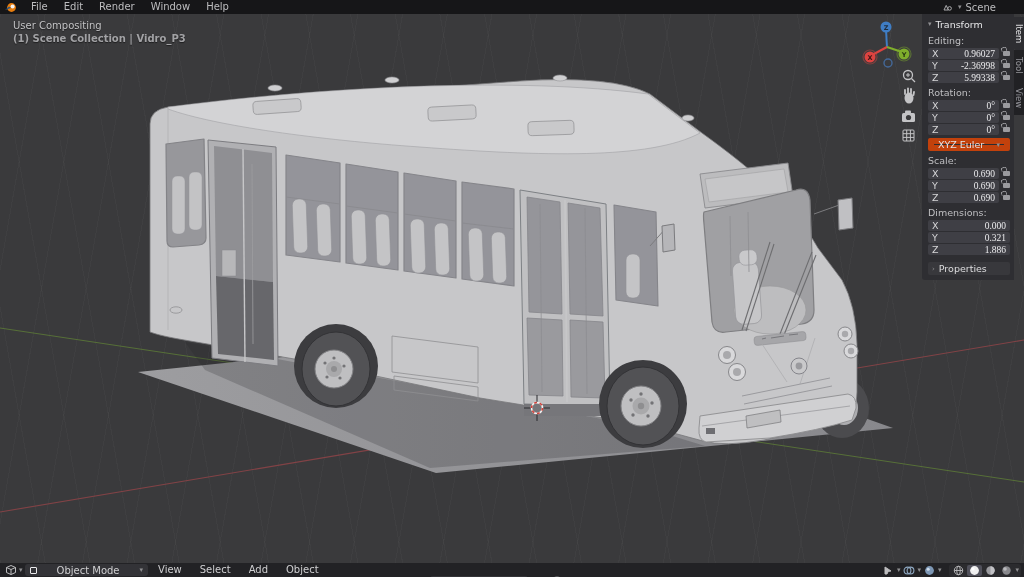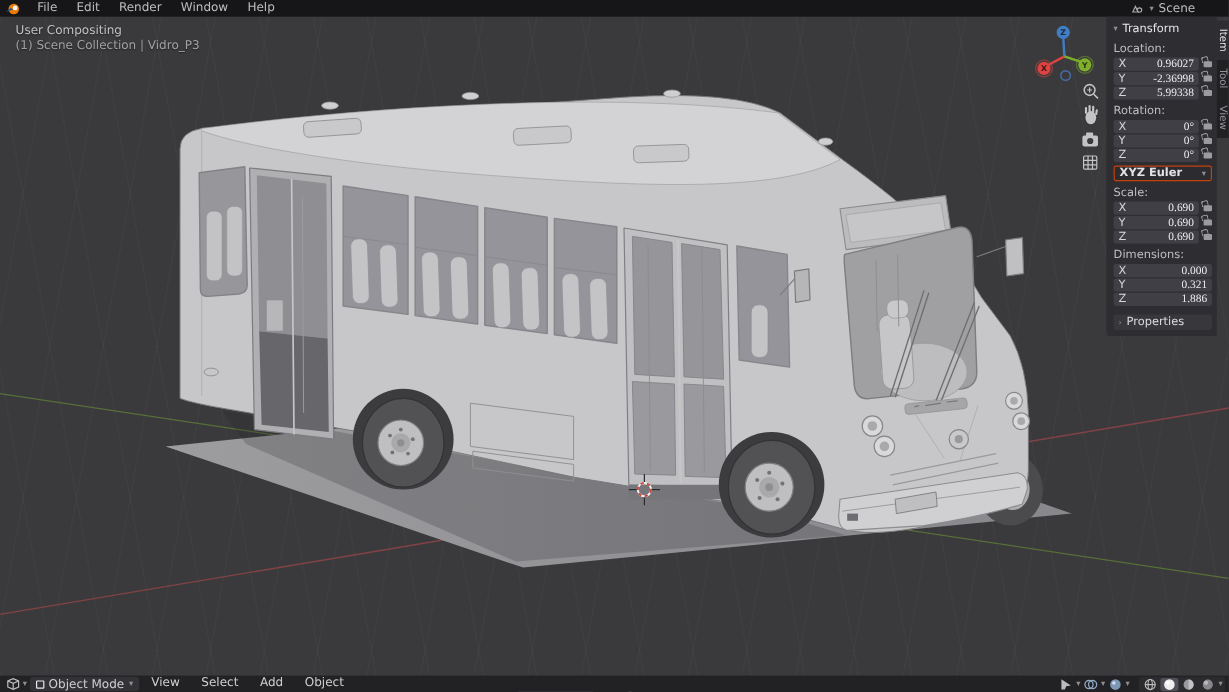--- a/index.html
+++ b/index.html
@@ -21,57 +21,57 @@
 
   
   .viewport { position:absolute; top:14px; left:0; width:1024px; height:549px;
     background-color:#3a3a3c;
     background-image:
       repeating-linear-gradient(80deg,  rgba(255,255,255,0.025) 0 1px, transparent 1px 44px),
       repeating-linear-gradient(100deg, rgba(255,255,255,0.025) 0 1px, transparent 1px 44px);
   }
   .vp-overlay { position:absolute; left:13px; top:5px; font-size:10px; color:#c2c2c4;
     text-shadow:0 1px 1px rgba(0,0,0,.5); line-height:13px; }
-  .vp-overlay .sub { color:#a2a2a5; }
+  .vp-overlay .sub { color:#a2a2a5;font-weight:bold; }
   svg text { font-family:"DejaVu Sans", sans-serif; }
 
   
   .sidebar { position:absolute; top:14px; right:10px; width:92px; background:rgba(46,46,50,0.96);
     color:#c9c9cb; font-size:9.5px; padding:3px 4px 5px 6px; border-radius:0 0 0 3px; }
   .panel-header { display:flex; align-items:center; gap:4px; color:#e6e6e8; height:14px; }
   .sec-label { color:#bfbfc2; margin:4px 0 2px 0; }
   .trow { display:flex; align-items:center; height:11px; margin-bottom:1px; }
   .tfield { flex:1; background:#3f3f45; border-radius:2px; height:11px; display:flex;
     align-items:center; padding:0 4px; color:#ececee; }
   .tfield .axis { width:10px; color:#d6d6d8; }
   .tfield .tval { margin-left:auto;font-family:Liberation Serif, serif; }
   .lock { position:relative; width:7px; height:5px; background:#9b9b9f; border-radius:1px;
     margin-left:4px; flex:0 0 auto; }
   .lock::before { content:""; position:absolute; left:-2px; top:-4px; width:4px; height:4px;
     border:1px solid #9b9b9f; border-bottom:none; border-radius:2px 2px 0 0; transform:rotate(-14deg); }
-  .tdrop { background:#2c2c30; border:1px solid #c2410c; border-radius:2px; height:13px;
-    display:flex; align-items:center; padding:0 4px; color:#e3e3e5; margin:3px 0 0 0;font-weight:bold; }
+  .tdrop { background:#2c2c30; border:6px solid #c2410c; border-radius:2px; height:13px;
+    display:flex; align-items:center; padding:0 4px; color:#e3e3e5; margin:3px 0 0 0; }
   .tdrop .caret { margin-left:auto; }
   .props-header { display:flex; align-items:center; gap:4px; background:#38383c; border-radius:2px;
     height:13px; padding:0 4px; margin-top:7px; color:#dedee0; }
 
   .side-tabs { position:absolute; top:17px; right:0; width:10px; display:flex; flex-direction:column;
     background:transparent; }
   .side-tab { writing-mode:vertical-rl; font-size:8.5px; color:#94949a; padding:7px 0;
     width:10px; text-align:center; background:#212124; }
   .side-tab.active { background:#2e2e32; color:#e8e8ea; border-radius:0 0 0 2px; }
 
   
   .footer { position:absolute; left:0; bottom:0; width:1024px; height:14px; background:#222225;
     display:flex; align-items:center; font-size:10px; color:#cfcfd1; }
   .fgroup { display:flex; align-items:center; gap:2px; }
   .fgroup.left { margin-left:4px; }
   .fgroup.center { position:absolute; left:430px;margin-top:23px; }
   .fgroup.right { position:absolute; right:3px; }
-  .pill { display:flex; align-items:center; gap:4px; background:#333337; border-radius:3px;
+  .pill { display:flex; align-items:center; gap:20px; background:#333337; border-radius:3px;
     height:12px; padding:0 5px; }
   .fmenu { padding:0 8px; line-height:14px; }
   .hicon { display:inline-flex; align-items:center; justify-content:center; width:13px; height:13px; }
   .dim { opacity:.45; }
   .obj-square { width:7px; height:7px; border:1.4px solid #e9e9eb; border-radius:1px; }
   .shade-group { display:flex; align-items:center; background:#2b2b2e; border-radius:3px;
     height:13px; padding:0 2px; margin-left:6px; gap:1px; }
   .shade-btn { width:15px; height:11px; display:flex; align-items:center; justify-content:center; border-radius:2px; }
   .shade-btn.active { background:#505albu; background:#50505a; }
 </style>
@@ -369,21 +369,21 @@
       <div class="sub">(1) Scene Collection | Vidro_P3</div>
     </div>
   </div>
 
   <div class="sidebar">
     <div class="panel-header">
       <span class="caret">▾</span>
       <span>Transform</span>
     </div>
 
-    <div class="sec-label">Location:</div>
+    <div class="sec-label">Editing:</div>
     <div class="trow">
         <div class="tfield">
         <span class="axis">X</span>
           <span class="tval">0.96027</span>
         </div>
       <span class="lock"></span>
       </div>
     <div class="trow">
         <div class="tfield">
         <span class="axis">Y</span>

